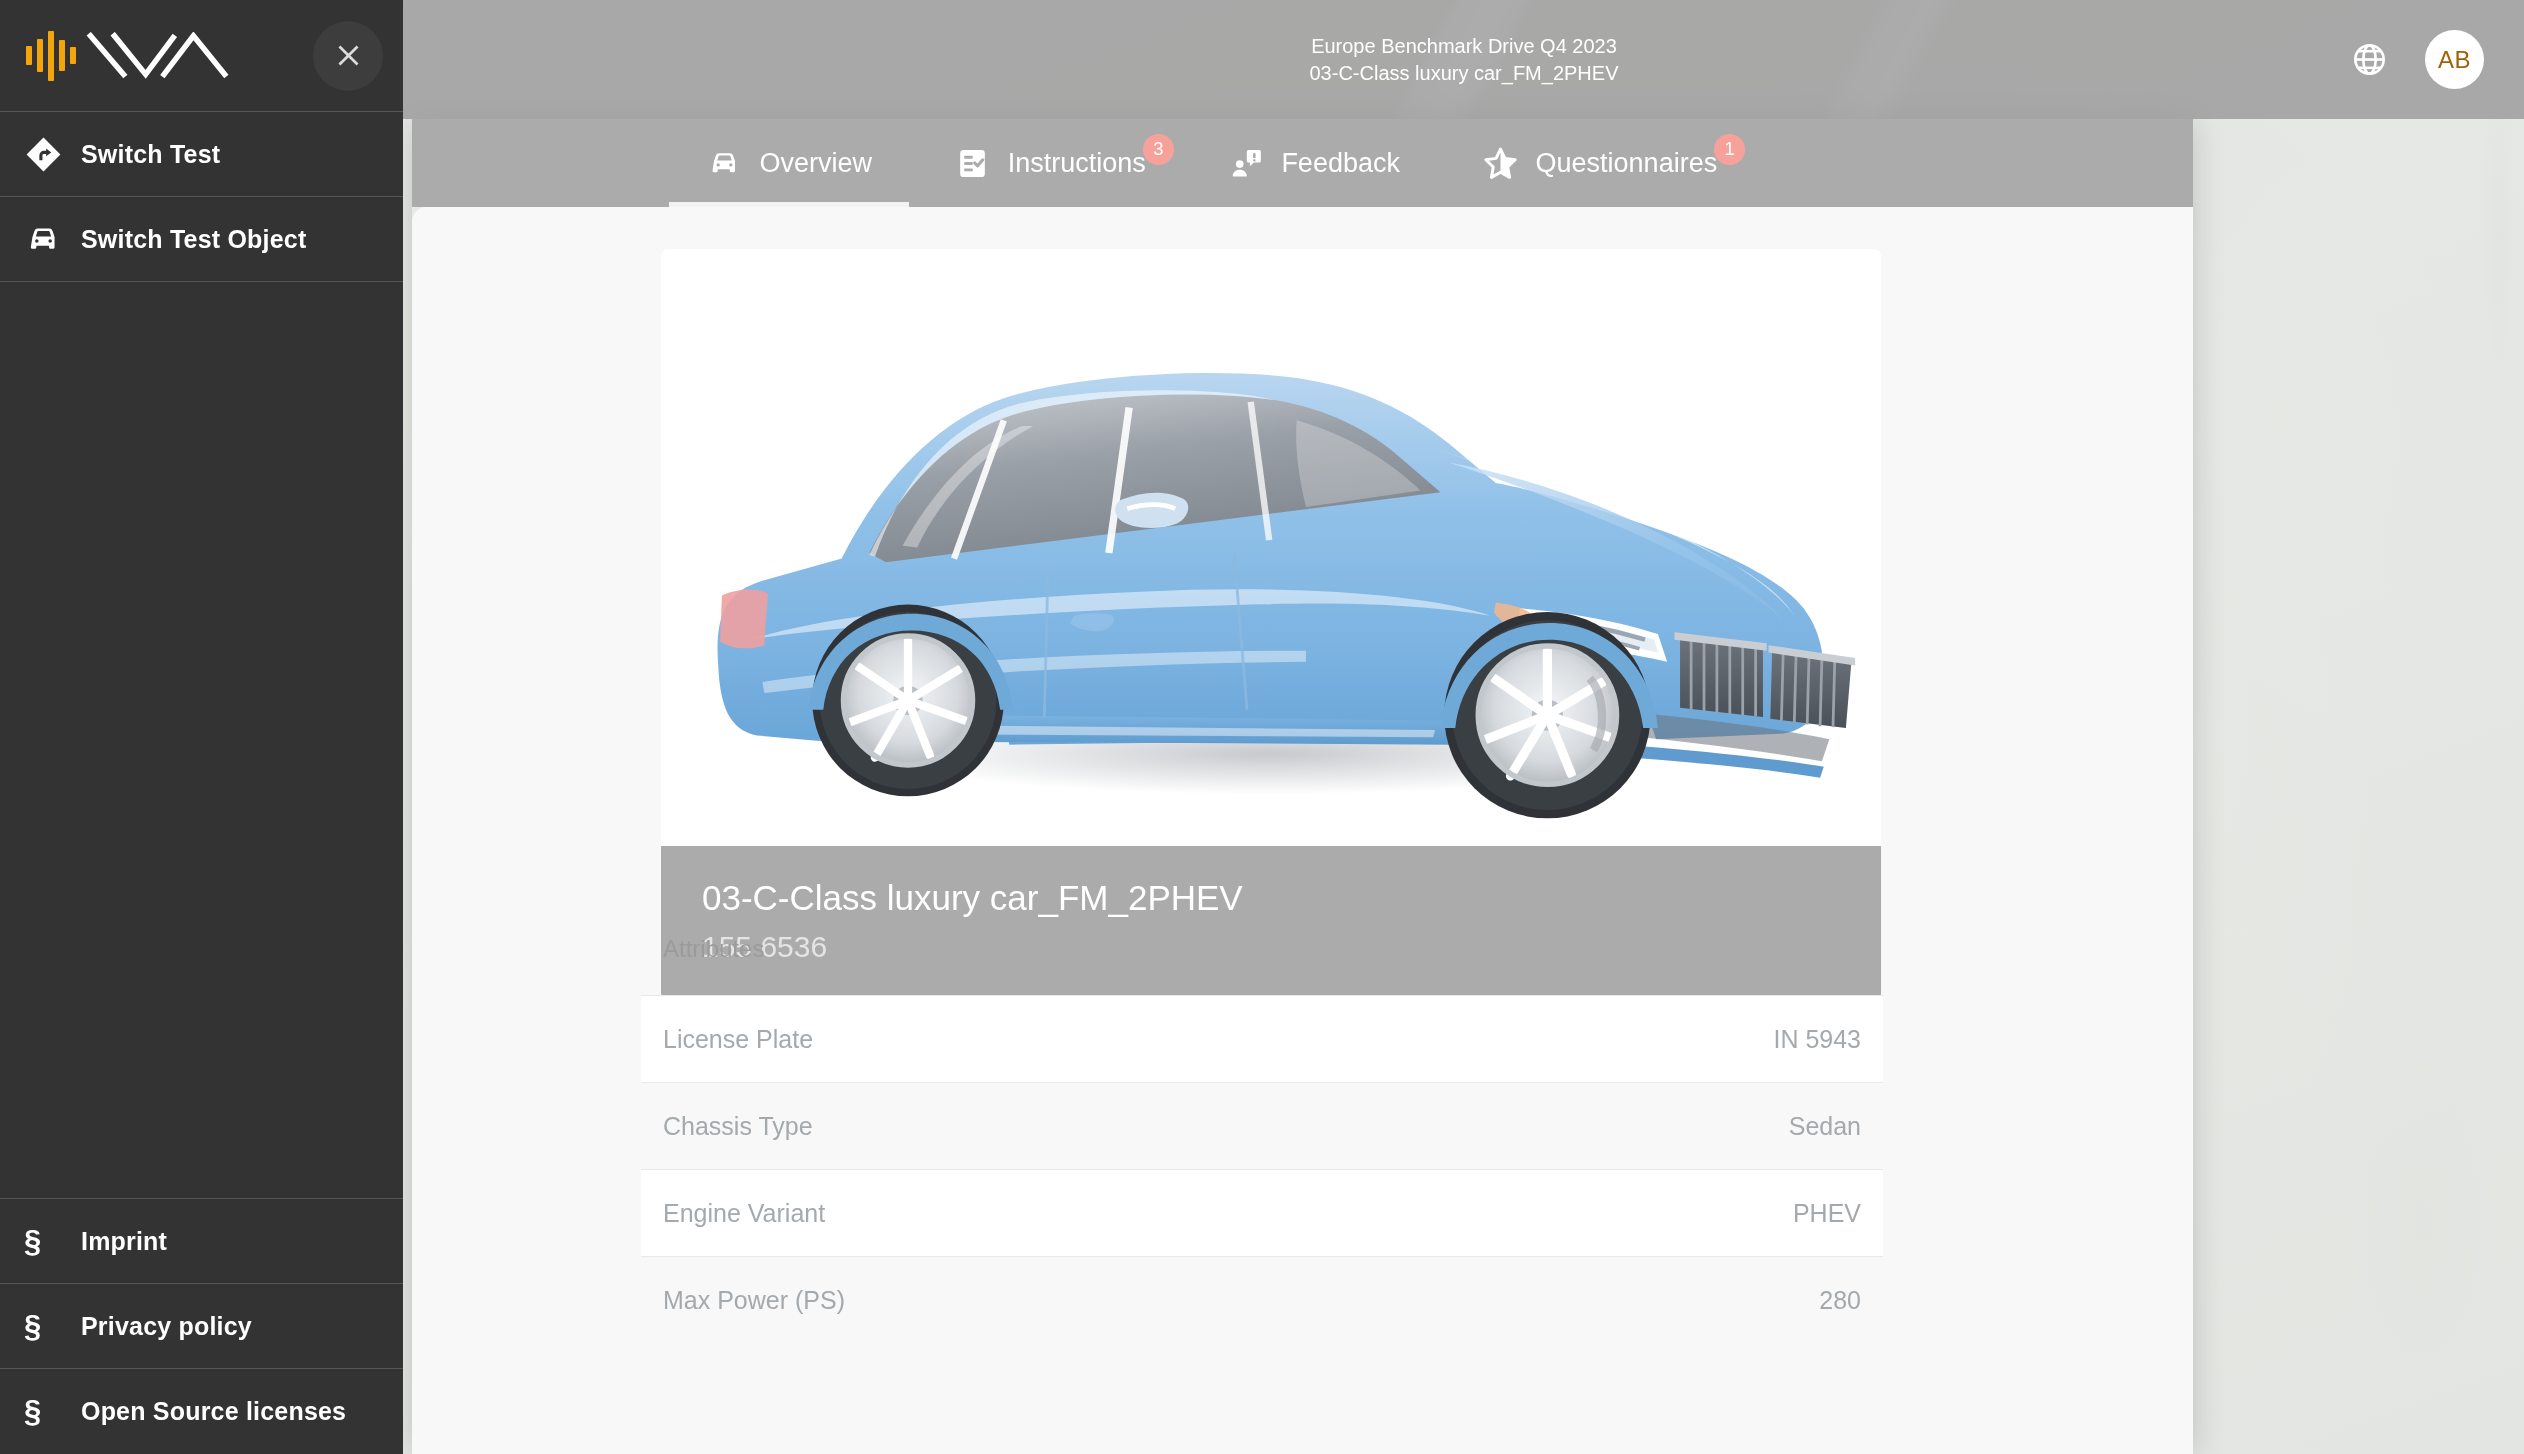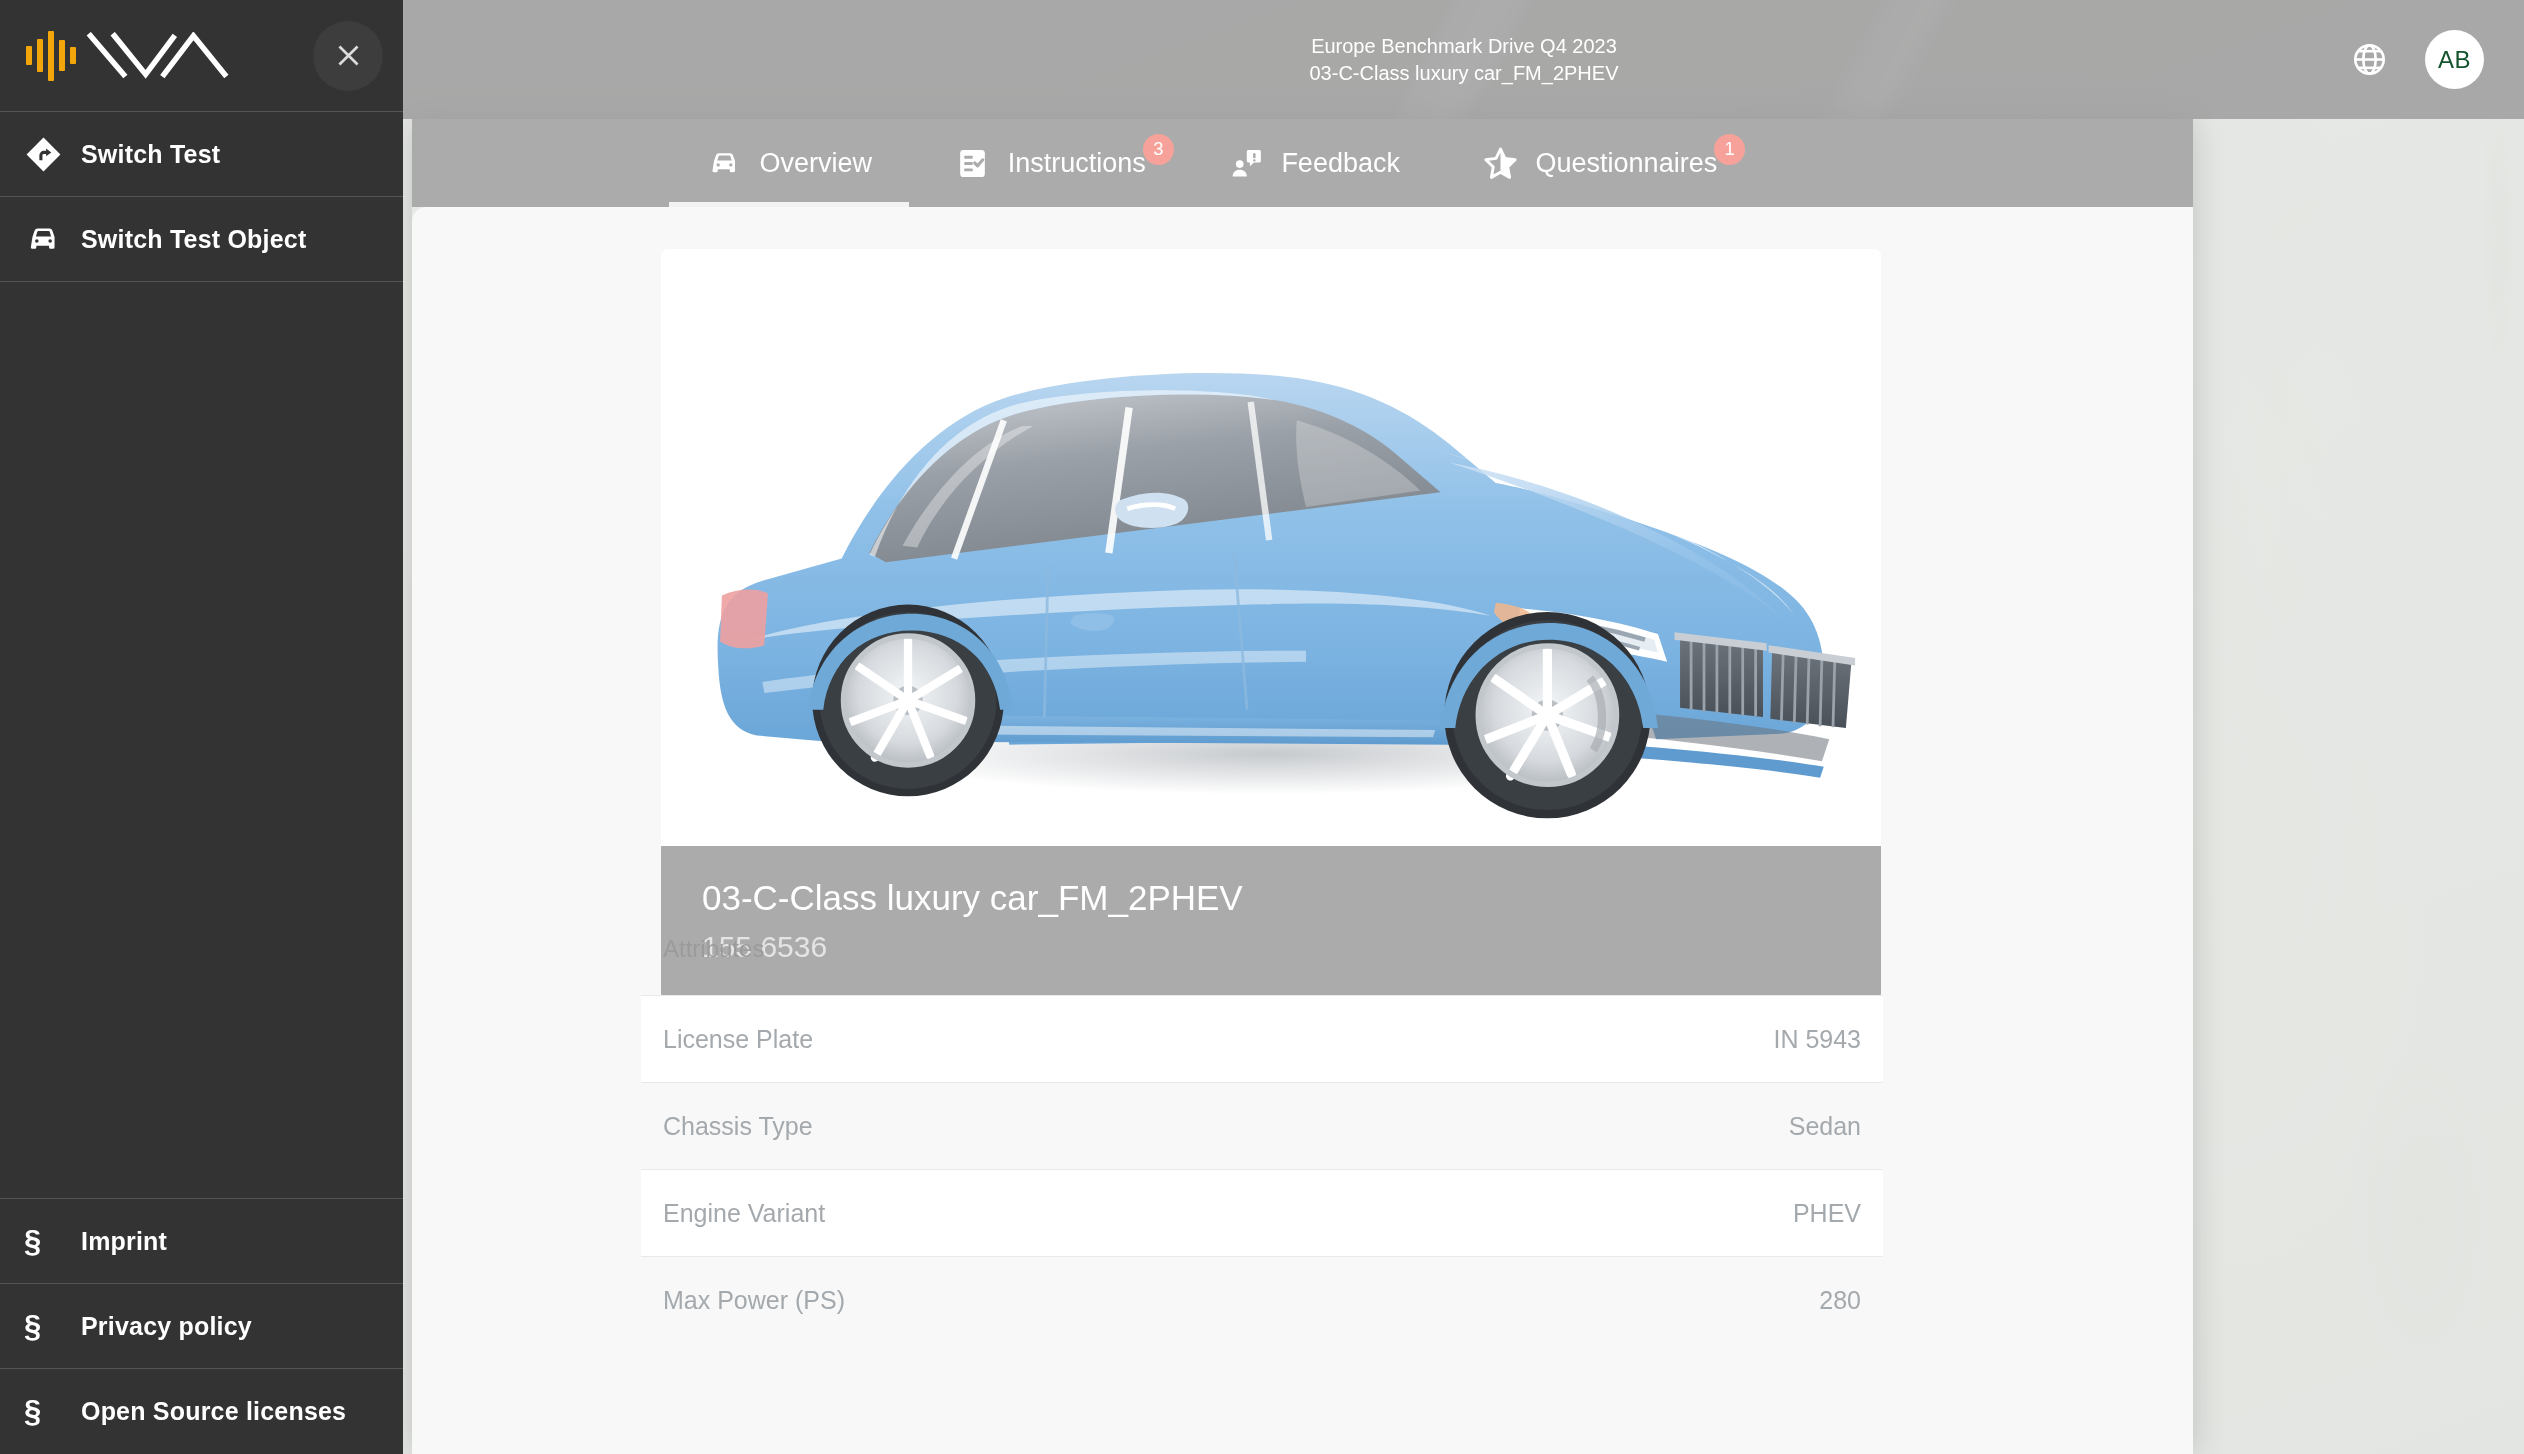--- a/index.html
+++ b/index.html
@@ -82,21 +82,21 @@
     z-index: 20;
   }
   #topbar-title { text-align: center; color: #ffffff; line-height: 1.34; }
   #topbar-title div { font-size: 20px; }
   #topbar-actions {
     position: absolute; right: 41px; top: 0; height: 119px;
     display: flex; align-items: center; gap: 37px;
   }
   #avatar {
     width: 59px; height: 59px; border-radius: 50%;
-    background: #ffffff; color: #14532d;
+    background: #ffffff; color: #a16207;
     display: flex; align-items: center; justify-content: center;
     font-size: 24px; letter-spacing: 0.5px;
   }
 
   
   #panel {
     position: absolute; left: 412px; top: 119px; width: 1781px; height: 1335px;
     z-index: 15;
     box-shadow: 0 0 31px rgba(0,0,0,.16);
   }

